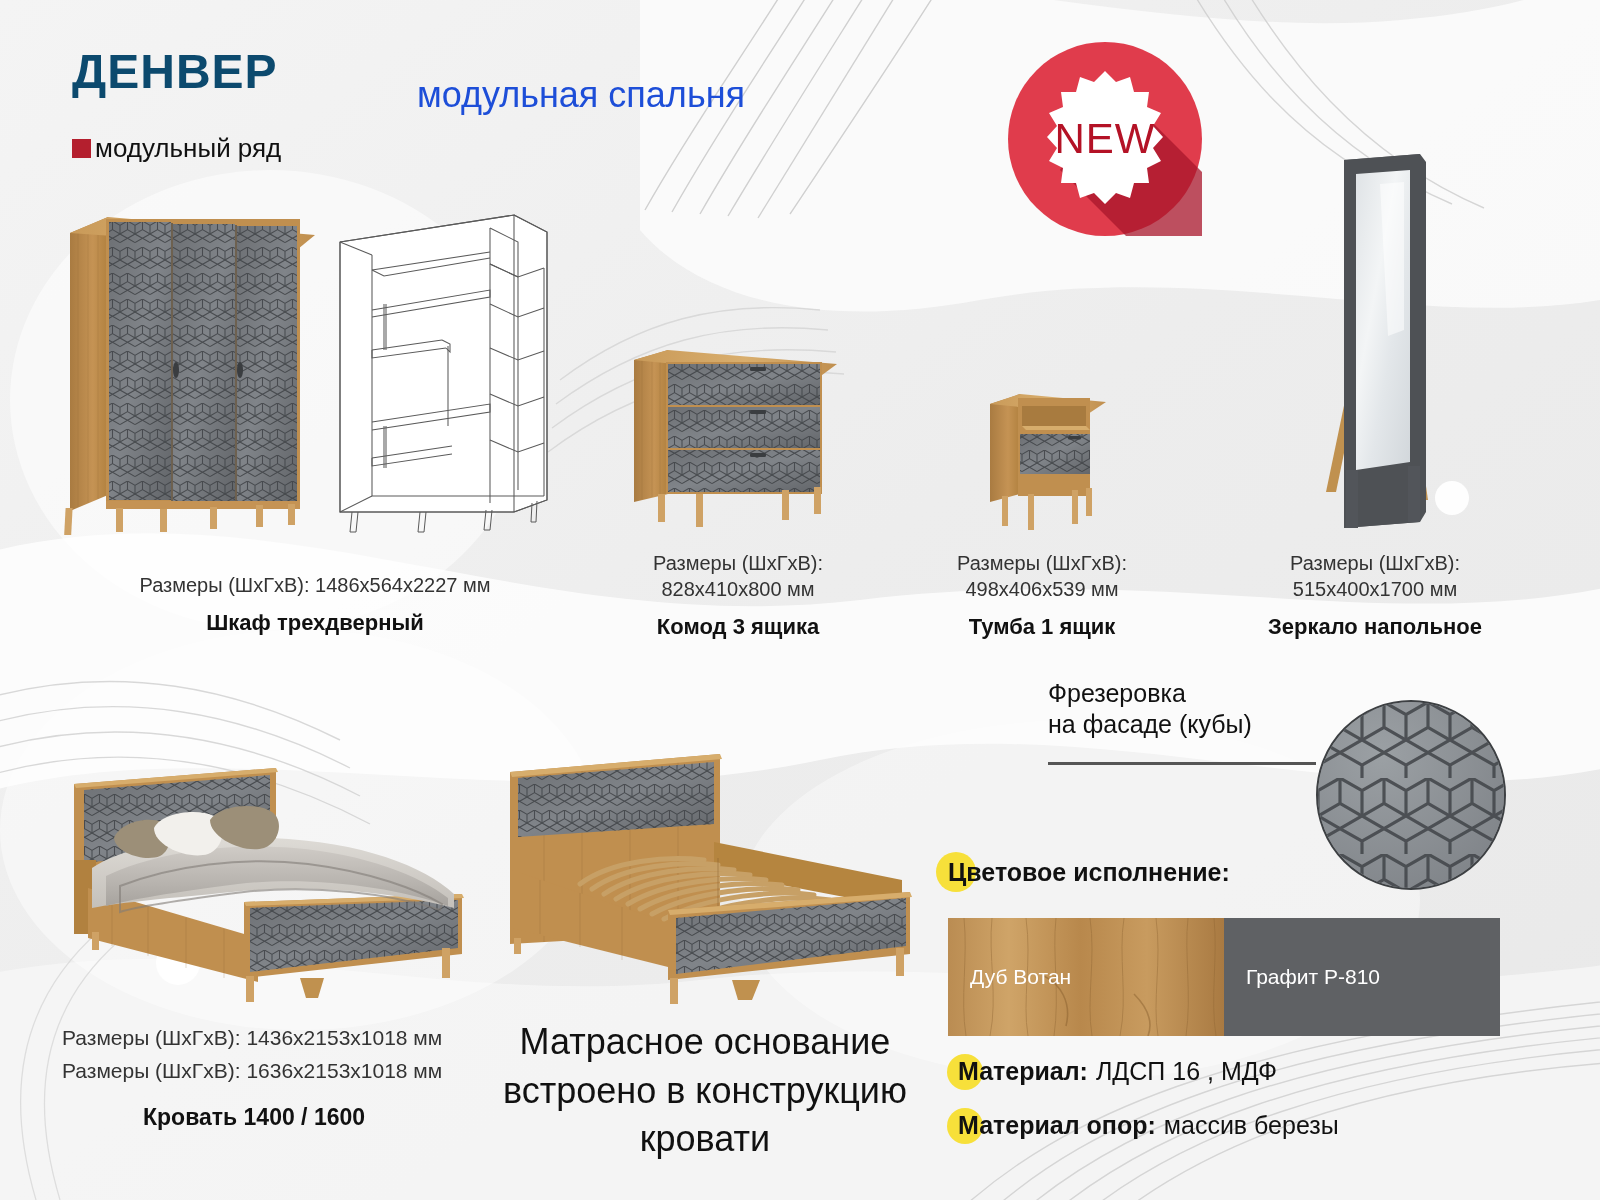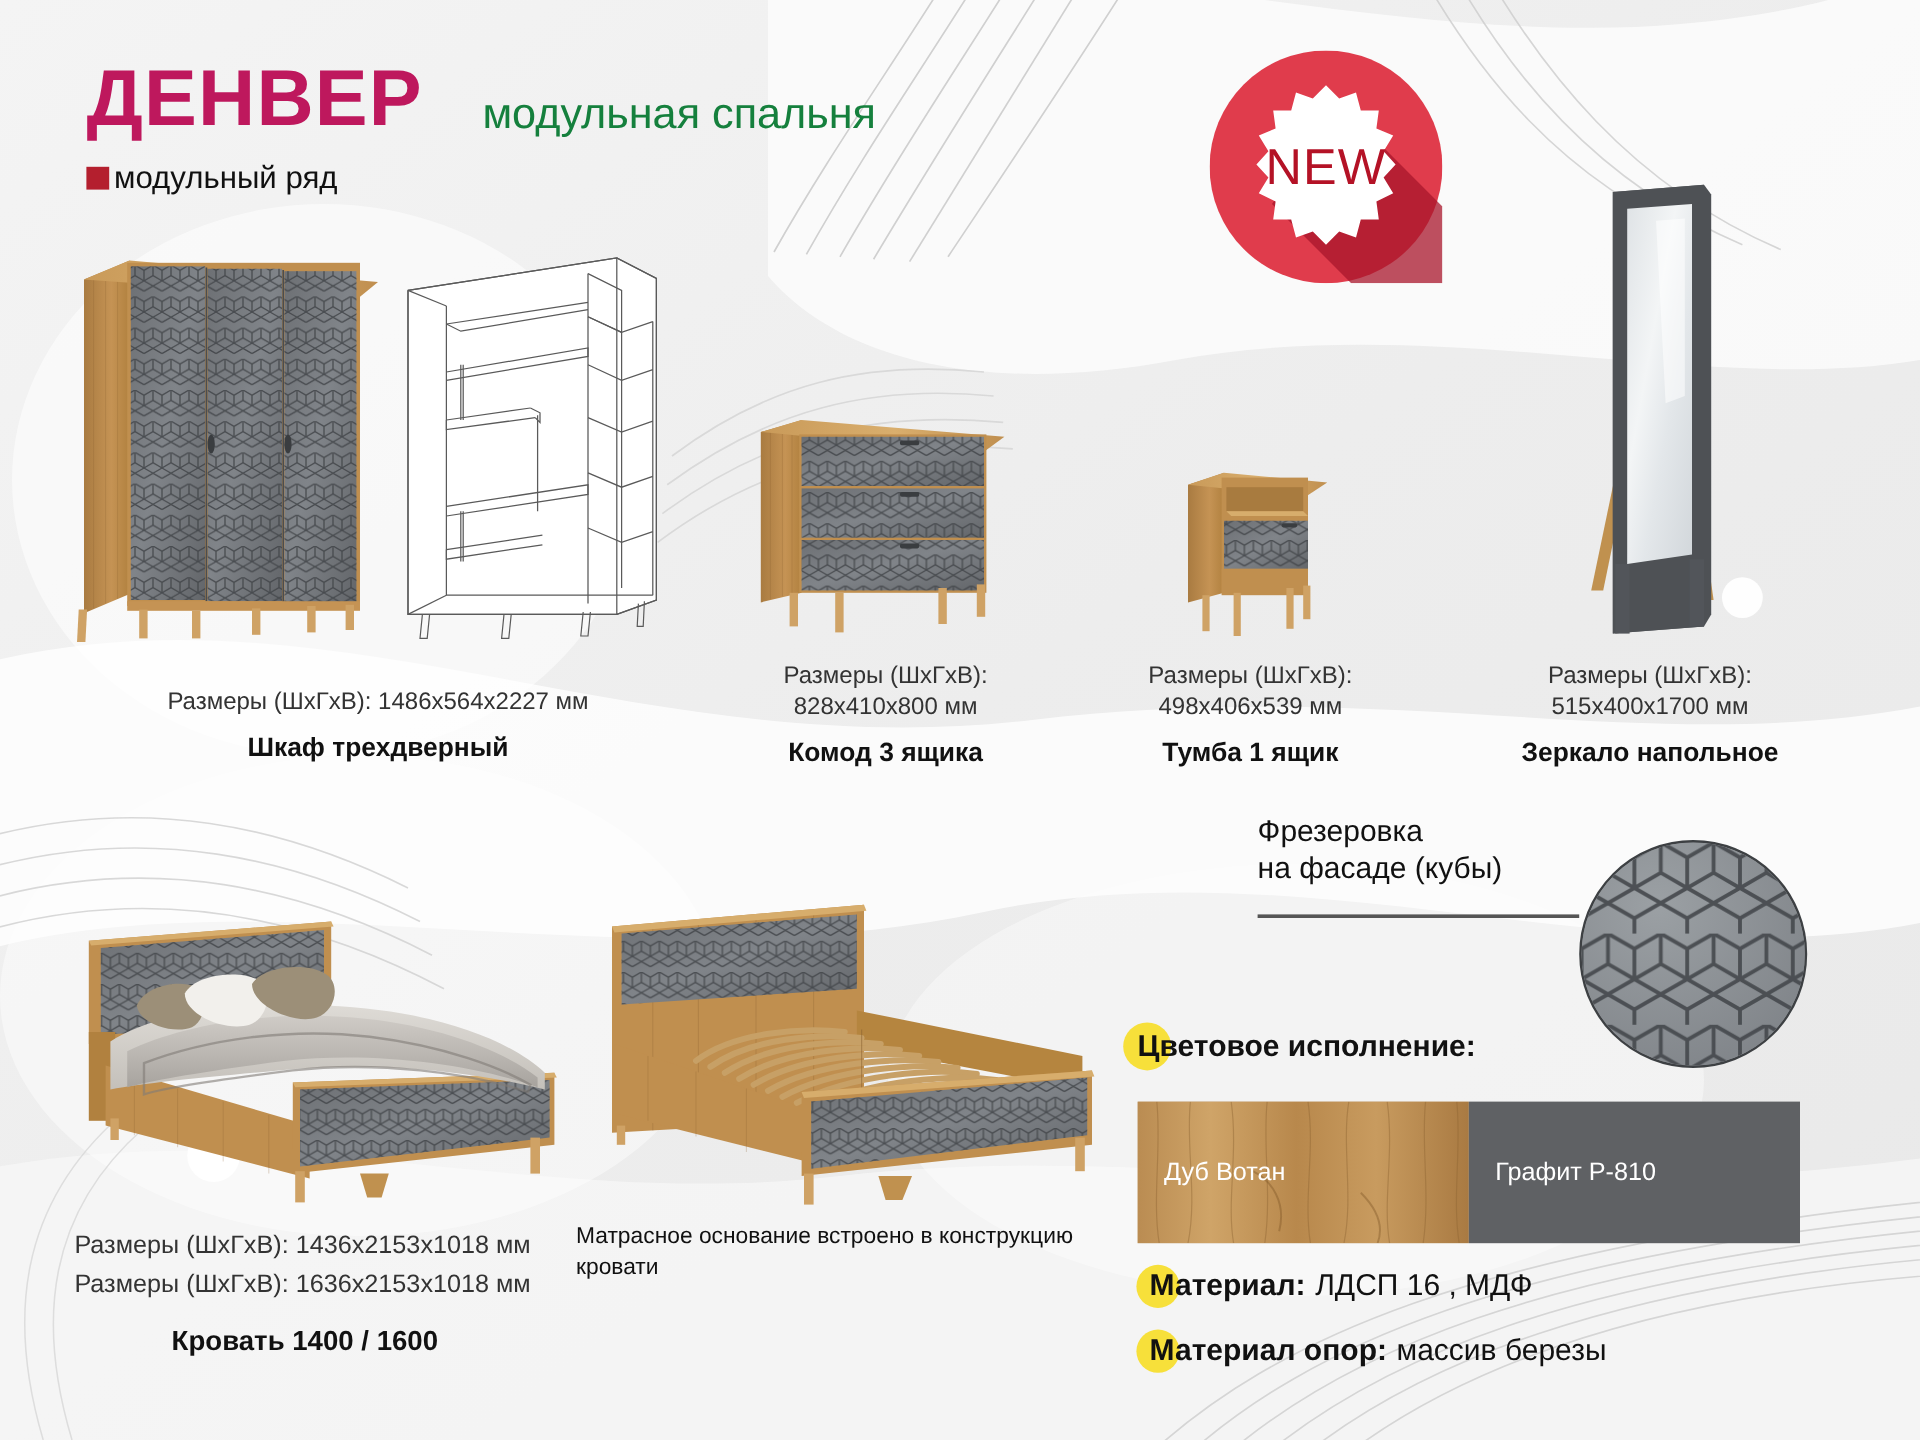--- a/index.html
+++ b/index.html
@@ -12,26 +12,26 @@
     position: relative;
     width: 1600px; height: 1200px;
     background: #f1f1f1;
     overflow: hidden;
   }
   .bg-layer { position:absolute; left:0; top:0; width:1600px; height:1200px; pointer-events:none; }
 
   
   #header { position:absolute; left:72px; top:48px; }
   #brand-title {
-    font-size: 66px; font-weight: 700; letter-spacing: 1px;
-    color:#be185d; line-height: 1; font-family:"Liberation Sans", sans-serif;
+    font-size: 48px; font-weight: 700; letter-spacing: 1px;
+    color:#0c4a6e; line-height: 1; font-family:"Liberation Sans", sans-serif;
   }
   #brand-sub {
-    position:absolute; left:330px; top:26px;
-    font-size: 36px; color:#15803d; font-weight: 400; white-space:nowrap;
+    position:absolute; left:345px; top:26px;
+    font-size: 36px; color:#1d4ed8; font-weight: 400; white-space:nowrap;
   }
   #modular-row { position:absolute; left:72px; top:133px; display:flex; align-items:center; gap:4px; }
   #modular-square { width:19px; height:19px; background:#b41f2e; display:block; }
   #modular-label { font-size:26px; color:#111; font-weight:400; }
 
   
   #new-badge { position:absolute; left:1008px; top:42px; width:194px; height:194px; }
   #new-text {
     position:absolute; left:0; top:0; width:194px; height:194px;
     display:flex; align-items:center; justify-content:center;
@@ -75,21 +75,21 @@
   }
   .mat-strong { position:relative; z-index:2; font-size:25px; font-weight:700; color:#111; }
   .mat-val { position:relative; z-index:2; font-size:25px; font-weight:400; color:#111; margin-left:8px; }
 
   
   #bed-dims { position:absolute; left:62px; top:1022px; }
   #bed-dims .dline { font-size:21px; color:#333; line-height:1.55; white-space:nowrap; }
   #bed-name { position:absolute; left:143px; top:1104px; font-size:23px; font-weight:700; color:#111; }
   #mattress-note {
     position:absolute; left:480px; top:1018px; width:450px;
-    text-align:left; font-size:19px; color:#111; line-height:1.35;
+    text-align:center; font-size:36px; color:#111; line-height:1.35;
   }
 </style>
 </head>
 <body>
 
 <div id="page">
 
   <svg class="bg-layer" viewBox="0 0 1600 1200" preserveAspectRatio="none">
     <defs>
       <linearGradient id="gBg" x1="0" y1="0" x2="1" y2="1">

